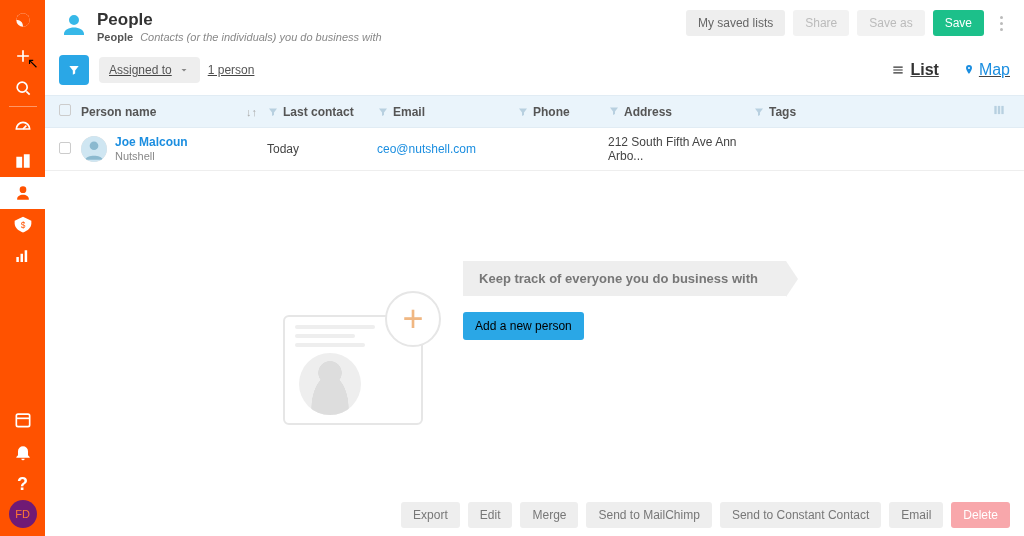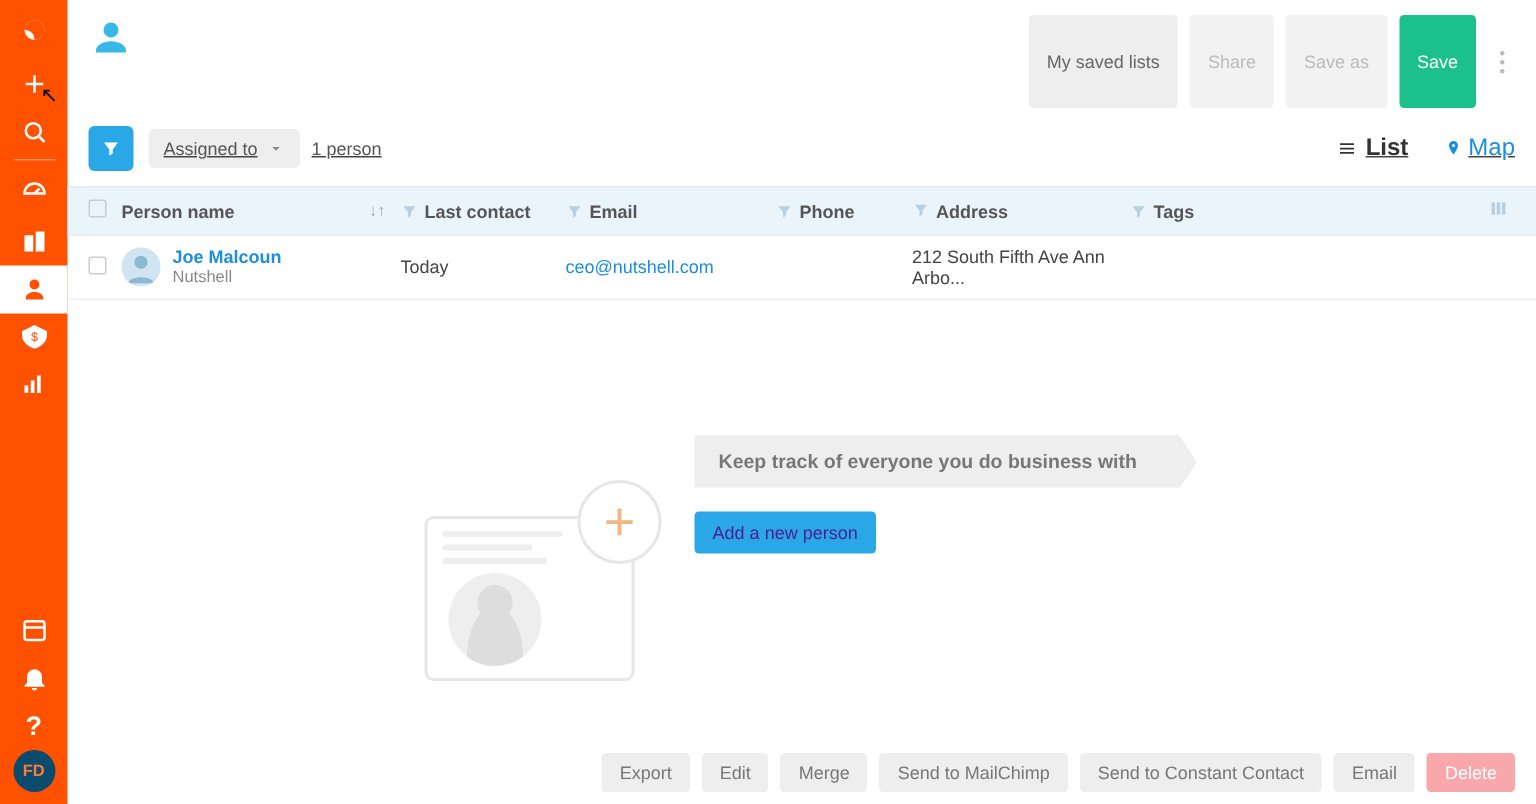--- a/index.html
+++ b/index.html
@@ -26,22 +26,22 @@
     display: flex; align-items: center; justify-content: center;
     color: #fff;
     cursor: pointer;
   }
   .side-item.active { background: #fff; color: #ff5200; }
   .side-item svg { fill: currentColor; }
   .side-divider { height: 1px; background: rgba(255,255,255,.4); width: 28px; margin: 2px 0 6px; }
   .side-space2 { flex: 1; }
   .avatar-fd {
     width: 28px; height: 28px; border-radius: 50%;
-    background: #0c4a6e; color: #ff7a33;
-    font-size: 11px; font-weight: 700;
+    background: #701a75; color: #ff7a33;
+    font-size: 11px; font-weight: 400;
     display: flex; align-items: center; justify-content: center;
     margin-bottom: 8px;
   }
 
   
   .main { flex: 1; display: flex; flex-direction: column; position: relative; }
 
   
   .header {
     display: flex; align-items: flex-start;
@@ -50,21 +50,21 @@
   .header-icon {
     width: 30px; height: 30px; margin-right: 8px;
   }
   .header-icon svg { fill: #37b8e8; }
   .header-titles h1 { font-size: 17px; font-weight: 700; color: #333; }
   .header-sub { font-size: 11px; color: #555; margin-top: 1px; }
   .header-sub b { font-weight: 700; margin-right: 4px; }
   .header-sub i { font-style: italic; color: #888; }
   .header-actions { margin-left: auto; display: flex; align-items: center; gap: 8px; }
   .btn {
-    padding: 24px 12px; border-radius: 3px;
+    padding: 6px 12px; border-radius: 3px;
     font-size: 12px; border: none;
     background: #eee; color: #666; cursor: pointer;
   }
   .btn-disabled { background: #f2f2f2; color: #bbb; cursor: default; }
   .btn-green { background: #1cc08a; color: #fff; }
   .kebab { width: 18px; display: flex; flex-direction: column; align-items: center; gap: 3px; cursor: pointer; }
   .kebab span { width: 3px; height: 3px; background: #bbb; border-radius: 50%; display: block; }
 
   
   .toolbar {
@@ -165,21 +165,21 @@
     background: #eee; color:#777; font-size: 13px; font-weight:600;
     padding: 10px 28px 10px 16px;
     position: relative;
   }
   .promo-banner::after{
     content:""; position:absolute; right:-12px; top:0;
     border-top: 18px solid transparent; border-bottom: 18px solid transparent;
     border-left: 12px solid #eee;
   }
   .promo-btns { display:flex; gap:12px; }
-  .btn-blue { background:#2aa7e6; color:#4c1d95; padding:7px 12px; border-radius:3px; font-size:12px; border:none; cursor:pointer; }
+  .btn-blue { background:#2aa7e6; color:#000000; padding:7px 12px; border-radius:3px; font-size:12px; border:none; cursor:pointer; }
 
   
   .footer {
     position: absolute; bottom: 0; right: 0; left: 45px;
     display: flex; justify-content: flex-end; align-items: center;
     gap: 8px; padding: 8px 14px;
   }
   .fbtn {
     background:#eee; color:#777; font-size:12px; padding:6px 12px; border:none; border-radius:3px; cursor:pointer;
   }
@@ -267,20 +267,27 @@
 
   <span class="cursor">↖</span>
 
   <div class="main">
 
     <div class="header">
       <div class="header-icon">
         <svg viewBox="0 0 24 24" width="30" height="30">
             <path d="M12 12a4 4 0 1 0-4-4 4 4 0 0 0 4 4zm0 2c-4 0-8 2-8 5v1h16v-1c0-3-4-5-8-5z"></path>
           </svg>
+      </div>
+      <div class="header-titles">
+        <h1>People</h1>
+        <div class="header-sub">
+          <b>People</b>
+          <i>Contacts (or the individuals) you do business with</i>
+        </div>
       </div>
       <div class="header-actions">
         <button class="btn">My saved lists</button>
         <button class="btn btn-disabled">Share</button>
         <button class="btn btn-disabled">Save as</button>
         <button class="btn btn-green">Save</button>
         <div class="kebab">
             <span></span>
             <span></span>
             <span></span>

